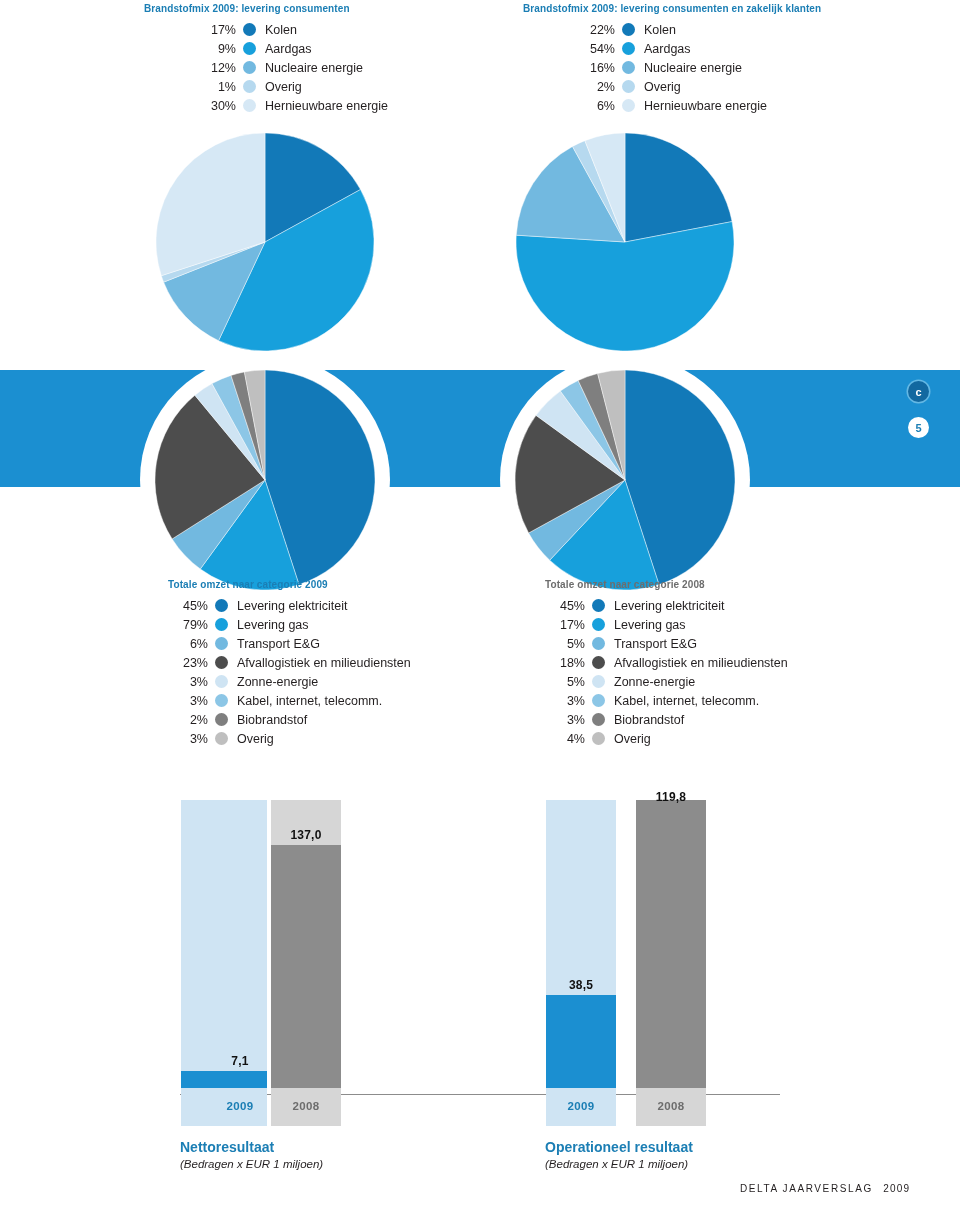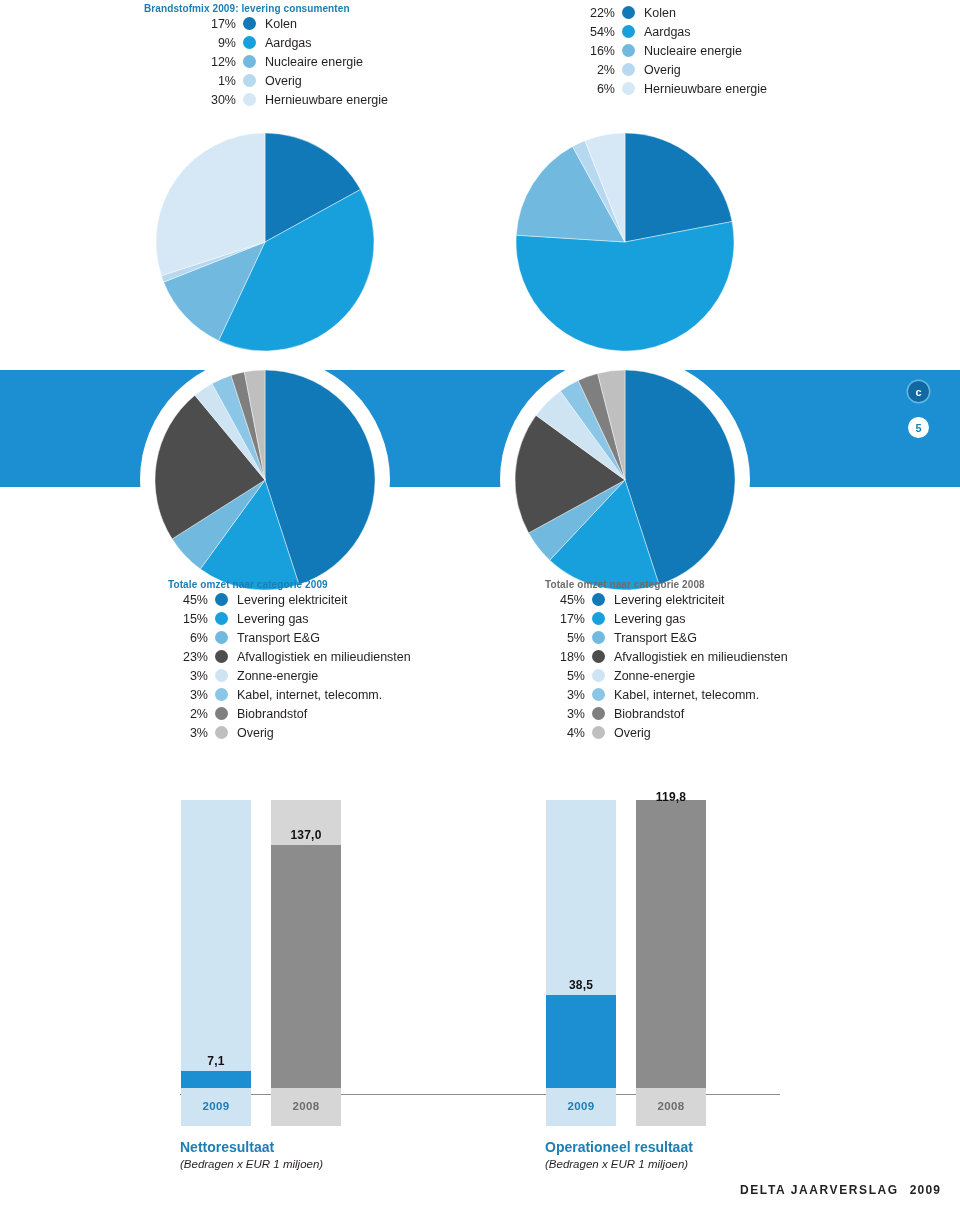--- a/index.html
+++ b/index.html
@@ -9,21 +9,21 @@
     color:#1a1a1a;position:relative;overflow:hidden;
   }
   .page{position:relative;width:960px;height:1205px;}
 
   
   .legend-title{
     font-size:10px;font-weight:bold;letter-spacing:.1px;white-space:nowrap;
   }
   .legend-title.blue{color:#1b7eb4;}
   .legend-title.gray{color:#6d6d6d;}
-  .legend-rows{}
+  .legend-rows{margin-top:6px;}
   .legend-row{
     display:flex;align-items:center;height:19px;font-size:12.5px;color:#231f20;
   }
   .legend-pct{
     width:34px;text-align:right;margin-right:7px;font-size:12.5px;color:#231f20;
   }
   .legend-dot{
     width:13px;height:13px;border-radius:50%;margin-right:9px;flex:0 0 13px;
   }
   .legend-label{white-space:nowrap;}
@@ -57,21 +57,21 @@
   .bar-xlabel{
     position:absolute;width:100%;text-align:center;font-size:11.5px;
     font-weight:bold;letter-spacing:.3px;
   }
   .baseline{position:absolute;height:1px;background:#8c8c8c;}
 
   .chart-caption-title{font-size:14px;font-weight:bold;color:#1b7eb4;}
   .chart-caption-sub{font-size:11.5px;font-style:italic;color:#231f20;margin-top:3px;}
 
   .footer{
-    position:absolute;font-size:12px;font-weight:bold;color:#231f20;
+    position:absolute;font-size:10px;font-weight:normal;color:#231f20;
     letter-spacing:1.6px;
   }
   .footer .yr{letter-spacing:1.2px;}
 </style>
 </head>
 <body>
 
 <div class="page">
 
   <div style="position:absolute;left:144px;top:3px;">
@@ -99,20 +99,21 @@
         </div>
         <div class="legend-row">
           <span class="legend-pct" style="width: 92px;">30%</span>
           <span class="legend-dot" style="background: rgb(214, 232, 245);"></span>
           <span class="legend-label">Hernieuwbare energie</span>
         </div>
       </div>
   </div>
 
   <div style="position:absolute;left:523px;top:3px;">
+    <div class="legend-title blue">Brandstofmix 2009: levering consumenten en zakelijk klanten</div>
     <div class="legend-rows" id="legend-fm2">
         <div class="legend-row">
           <span class="legend-pct" style="width: 92px;">22%</span>
           <span class="legend-dot" style="background: rgb(18, 121, 184);"></span>
           <span class="legend-label">Kolen</span>
         </div>
         <div class="legend-row">
           <span class="legend-pct" style="width: 92px;">54%</span>
           <span class="legend-dot" style="background: rgb(23, 160, 220);"></span>
           <span class="legend-label">Aardgas</span>
@@ -191,21 +192,21 @@
 
   <div style="position:absolute;left:168px;top:579px;">
     <div class="legend-title blue">Totale omzet naar categorie 2009</div>
     <div class="legend-rows" id="legend-rev09">
         <div class="legend-row">
           <span class="legend-pct" style="width: 40px;">45%</span>
           <span class="legend-dot" style="background: rgb(18, 121, 184);"></span>
           <span class="legend-label">Levering elektriciteit</span>
         </div>
         <div class="legend-row">
-          <span class="legend-pct" style="width: 40px;">15%</span>
+          <span class="legend-pct" style="width: 40px;">79%</span>
           <span class="legend-dot" style="background: rgb(23, 160, 220);"></span>
           <span class="legend-label">Levering gas</span>
         </div>
         <div class="legend-row">
           <span class="legend-pct" style="width: 40px;">6%</span>
           <span class="legend-dot" style="background: rgb(114, 185, 224);"></span>
           <span class="legend-label">Transport E&amp;G</span>
         </div>
         <div class="legend-row">
           <span class="legend-pct" style="width: 40px;">23%</span>
@@ -277,21 +278,21 @@
           <span class="legend-pct" style="width: 40px;">4%</span>
           <span class="legend-dot" style="background: rgb(191, 191, 191);"></span>
           <span class="legend-label">Overig</span>
         </div>
       </div>
   </div>
 
   <div class="baseline" style="left:180px;top:1094px;width:600px;"></div>
 
   <div class="barchart" id="bars-net" style="left:181px;top:806px;width:180px;height:320px;">
-      <div class="bar-col" style="left: 0px; width: 70px; height: 326px;">
+      <div class="bar-col" style="left: 0px; width: 70px; height: 326px; padding-left: 16px;">
         <div class="bar-bg" style="bottom: 0px; height: 326px; background: rgb(207, 228, 243);"></div>
         <div class="bar-fill" style="bottom: 38px; height: 17.0684px; background: rgb(27, 143, 209);"></div>
         <div class="bar-value" style="bottom: 58.0684px;">7,1</div>
         <div class="bar-xlabel" style="bottom: 14px; color: rgb(27, 126, 180);">2009</div>
       </div>
       <div class="bar-col" style="left: 90px; width: 70px; height: 326px;">
         <div class="bar-bg" style="bottom: 0px; height: 326px; background: rgb(214, 214, 214);"></div>
         <div class="bar-fill" style="bottom: 38px; height: 242.564px; background: rgb(140, 140, 140);"></div>
         <div class="bar-value" style="bottom: 283.564px;">137,0</div>
         <div class="bar-xlabel" style="bottom: 14px; color: rgb(109, 109, 109);">2008</div>

